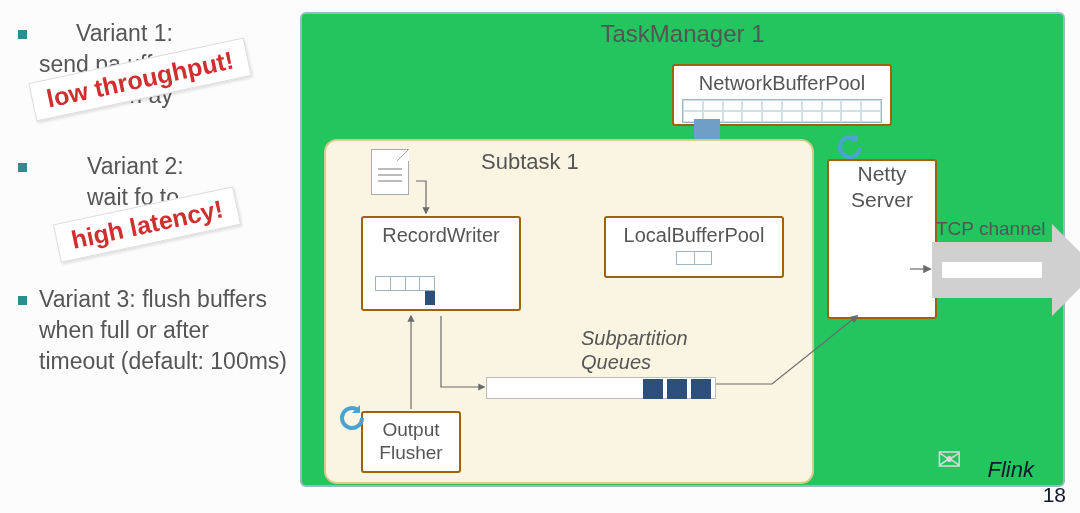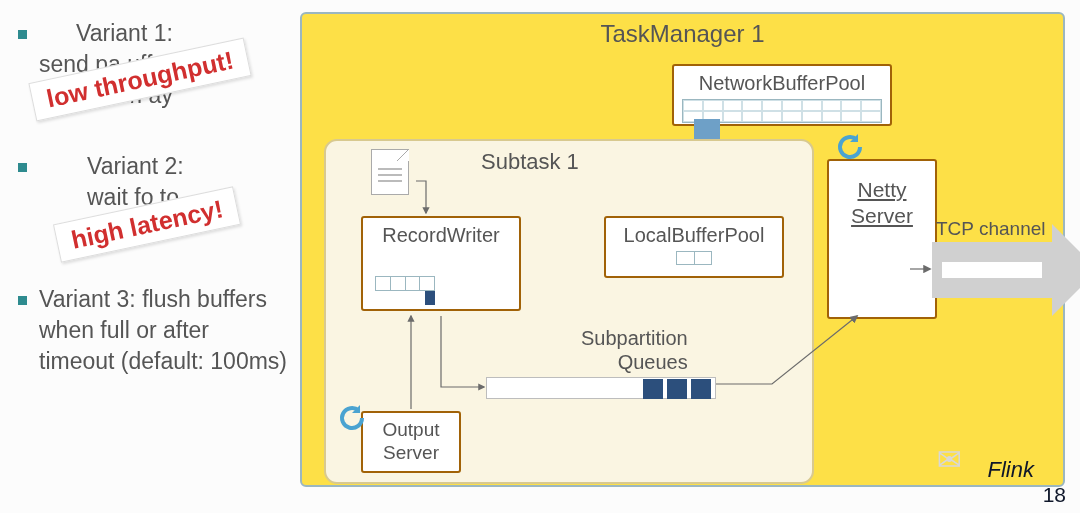--- a/index.html
+++ b/index.html
@@ -50,21 +50,21 @@
   .stamp1 { left: 30px; top: 60px; }
   .stamp2 { left: 55px; top: 205px; }
 
   
   .taskmanager {
     position: absolute;
     left: 300px; top: 12px;
     width: 765px; height: 475px;
     border: 2px solid #9bb7c0;
     border-radius: 6px;
-    background: #fde047;
+    background: #22c55e;
   }
   .taskmanager > .title {
     position: absolute;
     top: 6px; left: 0; right: 0;
     text-align: center;
     font-size: 24px;
     color: #555;
   }
 
   .subtask {
@@ -148,21 +148,21 @@
     left: 35px; top: 270px;
     width: 100px; height: 62px;
     font-size: 19px;
     line-height: 1.2;
   }
 
   
   .queue-label {
     position:absolute;
     left:255px; top:185px;
-    font-size:20px; color:#555; text-align:right; line-height:1.2;
+    font-size:20px; color:#555; text-align:left; line-height:1.2;font-style:italic;
   }
   .queue {
     position:absolute;
     left:160px; top:236px;
     width:230px; height:22px;
     background:#fff; border:1px solid #bdbdbd;
   }
   .queue .blk{
     position:absolute;
     width:20px;height:20px;
@@ -171,22 +171,21 @@
   }
   .queue .b1{right:4px;}
   .queue .b2{right:28px;}
   .queue .b3{right:52px;}
 
   
   .netty {
     left: 525px; top: 145px;
     width: 110px; height: 160px;
     font-size: 21px; line-height:1.25;
-    padding-top:16px;
-    text-decoration:underline;
+    padding-top:0;
   }
 
   
   .netbuffer {
     left: 370px; top: 50px;
     width: 220px; height: 62px;
     font-size:20px;
   }
   .netbuffer .grid{
     margin-top:4px;
@@ -373,21 +372,21 @@
     <div class="queue-label" style="white-space:pre-line;">Subpartition
 Queues</div>
     <div class="queue">
       <div class="blk b1"></div>
       <div class="blk b2"></div>
       <div class="blk b3"></div>
     </div>
 
     <div class="box outputflusher">
       <span style="white-space:pre-line;">Output
-Server</span>
+Flusher</span>
     </div>
 
     <div class="refresh r2">
       <svg viewBox="0 0 36 36">
           <path d="M28 18a10 10 0 1 1-3.2-7.3" fill="none" stroke="#4aa3d1" stroke-width="4"></path>
           <path d="M26 5 L26 13 L18 13 Z" fill="#4aa3d1"></path>
         </svg>
     </div>
 
     <svg class="overlay">

